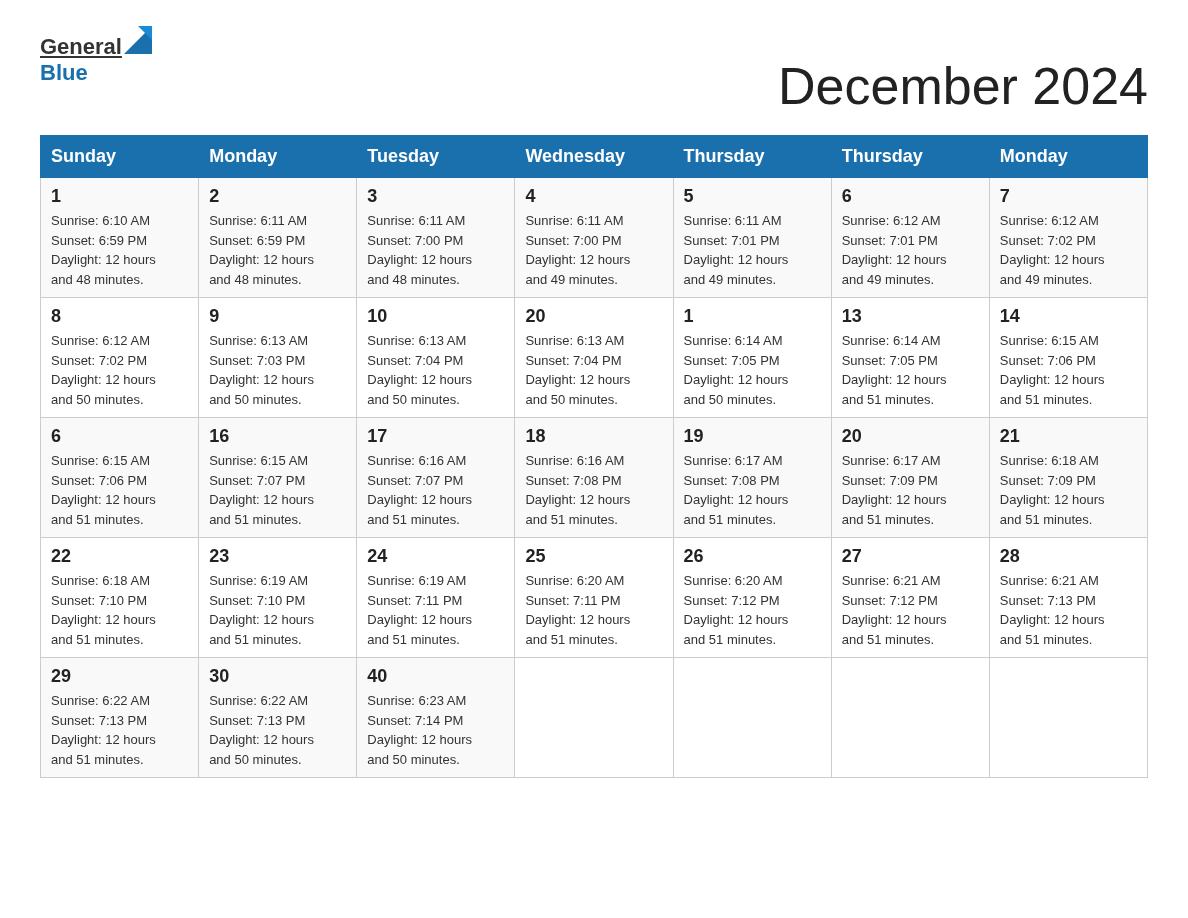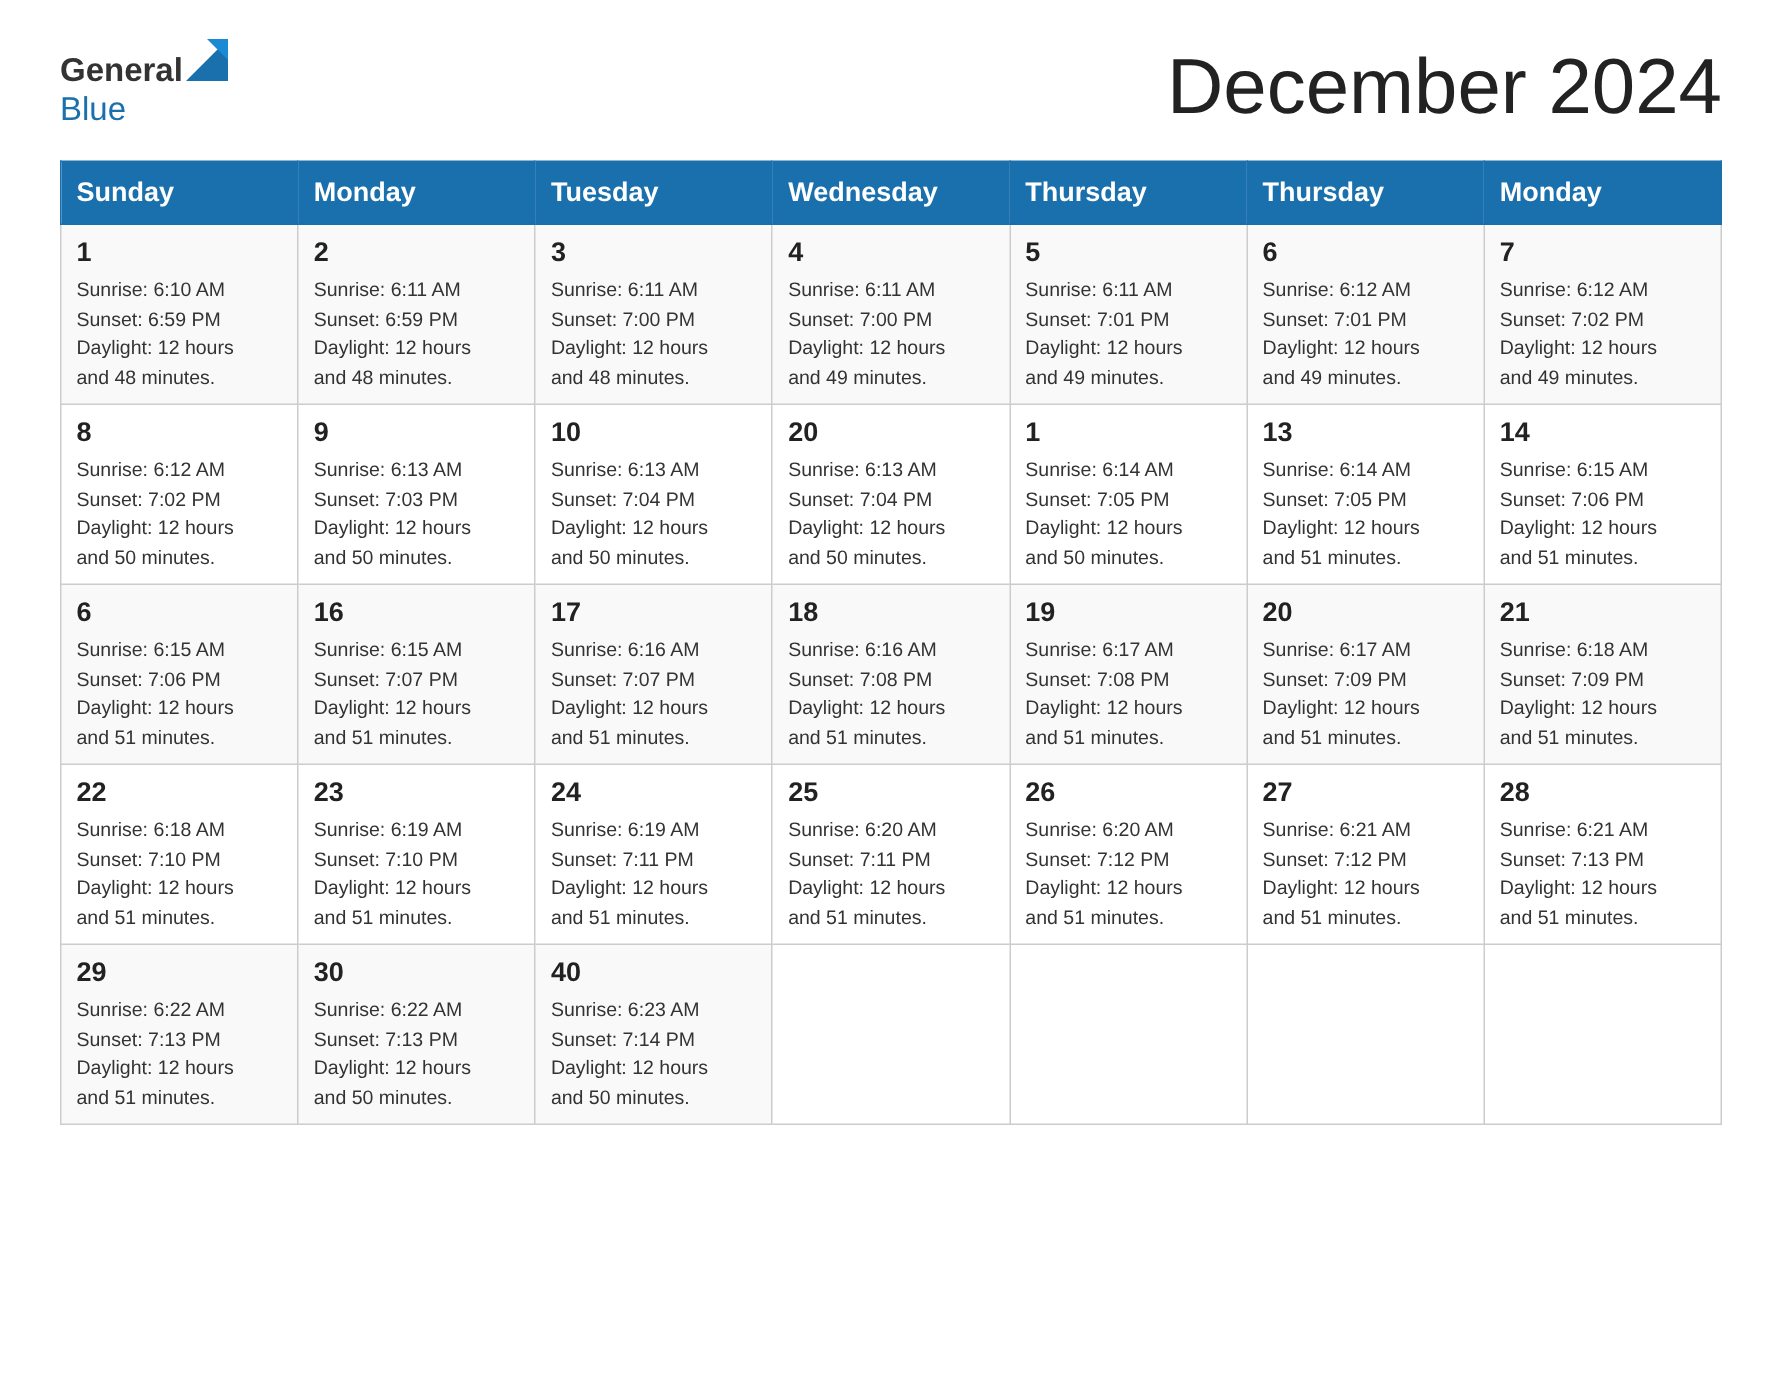--- a/index.html
+++ b/index.html
@@ -18,34 +18,36 @@
     }
     .logo {
       display: flex;
       align-items: center;
       gap: 4px;
     }
     .logo-text-general {
       font-size: 22px;
       font-weight: bold;
       color: #333;
+      text-decoration: underline;
     }
     .logo-text-blue {
       font-size: 22px;
-      font-weight: normal;
+      font-weight: bold;
       color: #1a6fad;
     }
     .logo-icon {
       width: 28px;
       height: 28px;
       margin-left: 2px;
       margin-top: -4px;
     }
     .title-area {
       text-align: right;
+      margin-top: 28px;
     }
     .month-title {
       font-size: 52px;
       font-weight: normal;
       color: #222;
       line-height: 1.1;
     }
     .location-title {
       font-size: 22px;
       color: #444;

